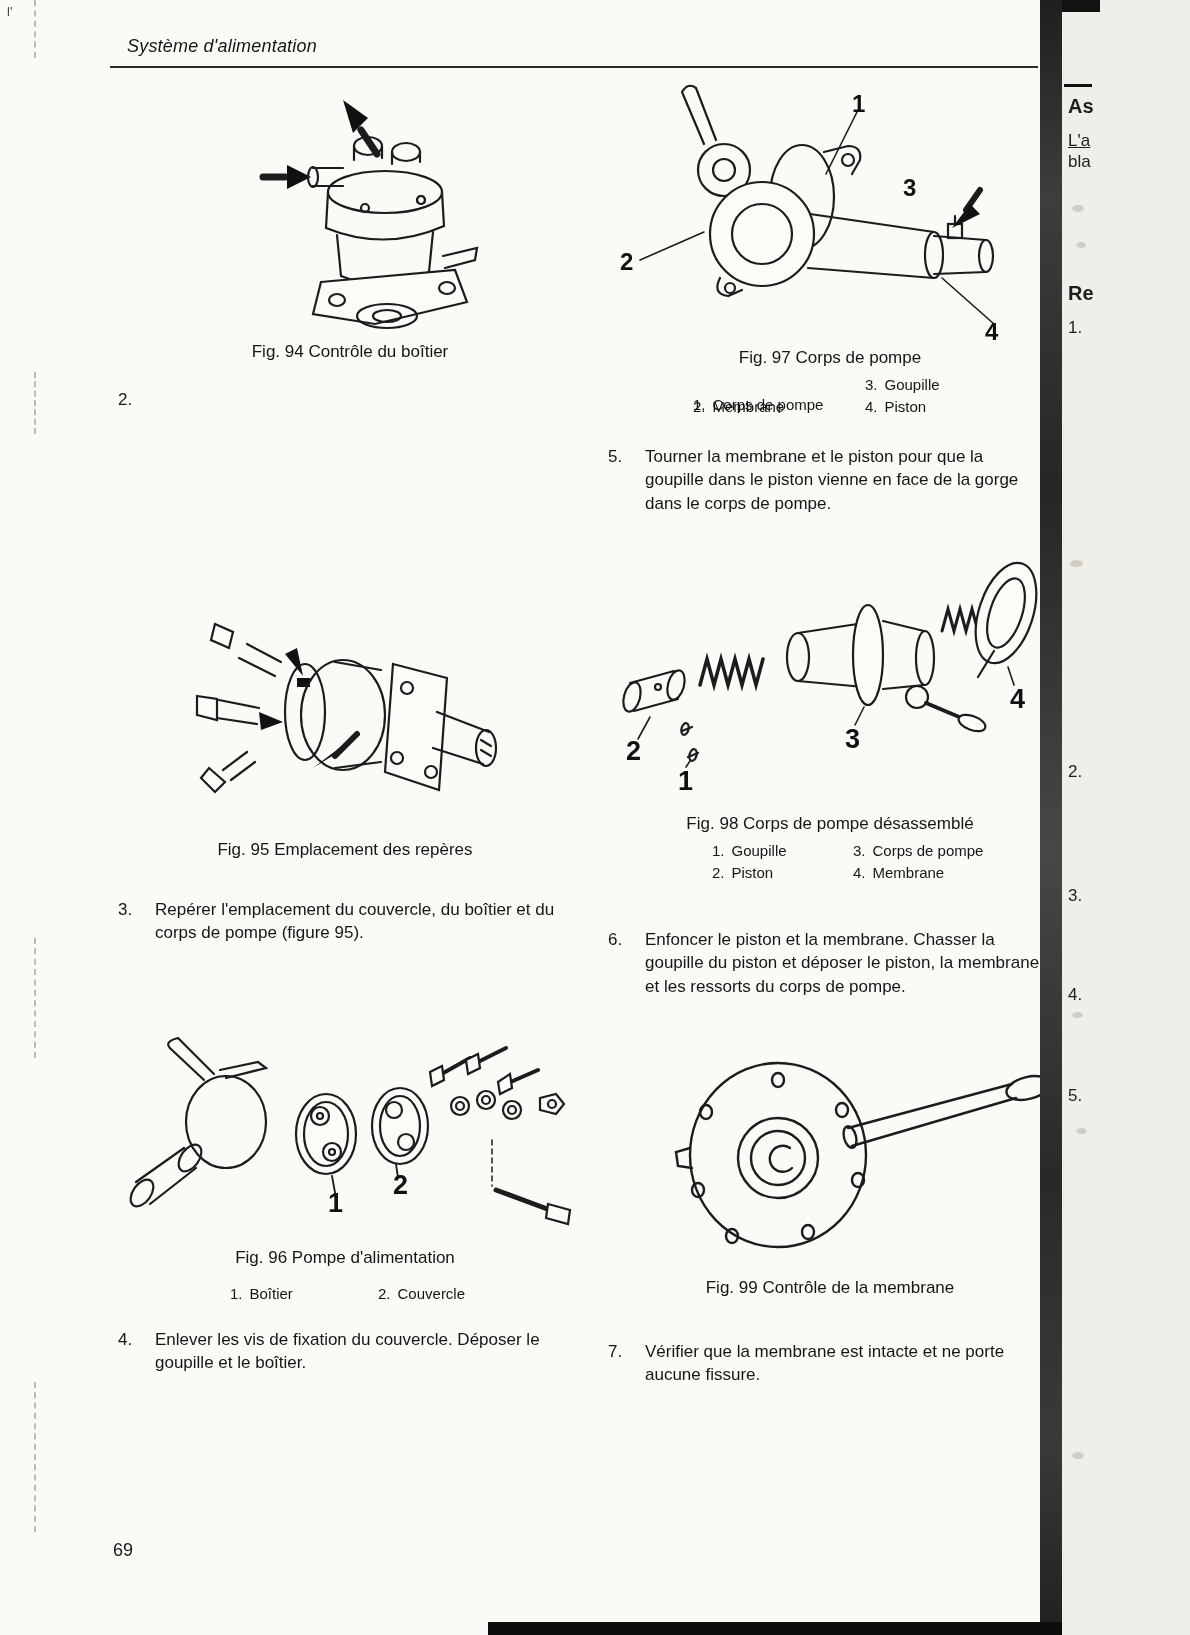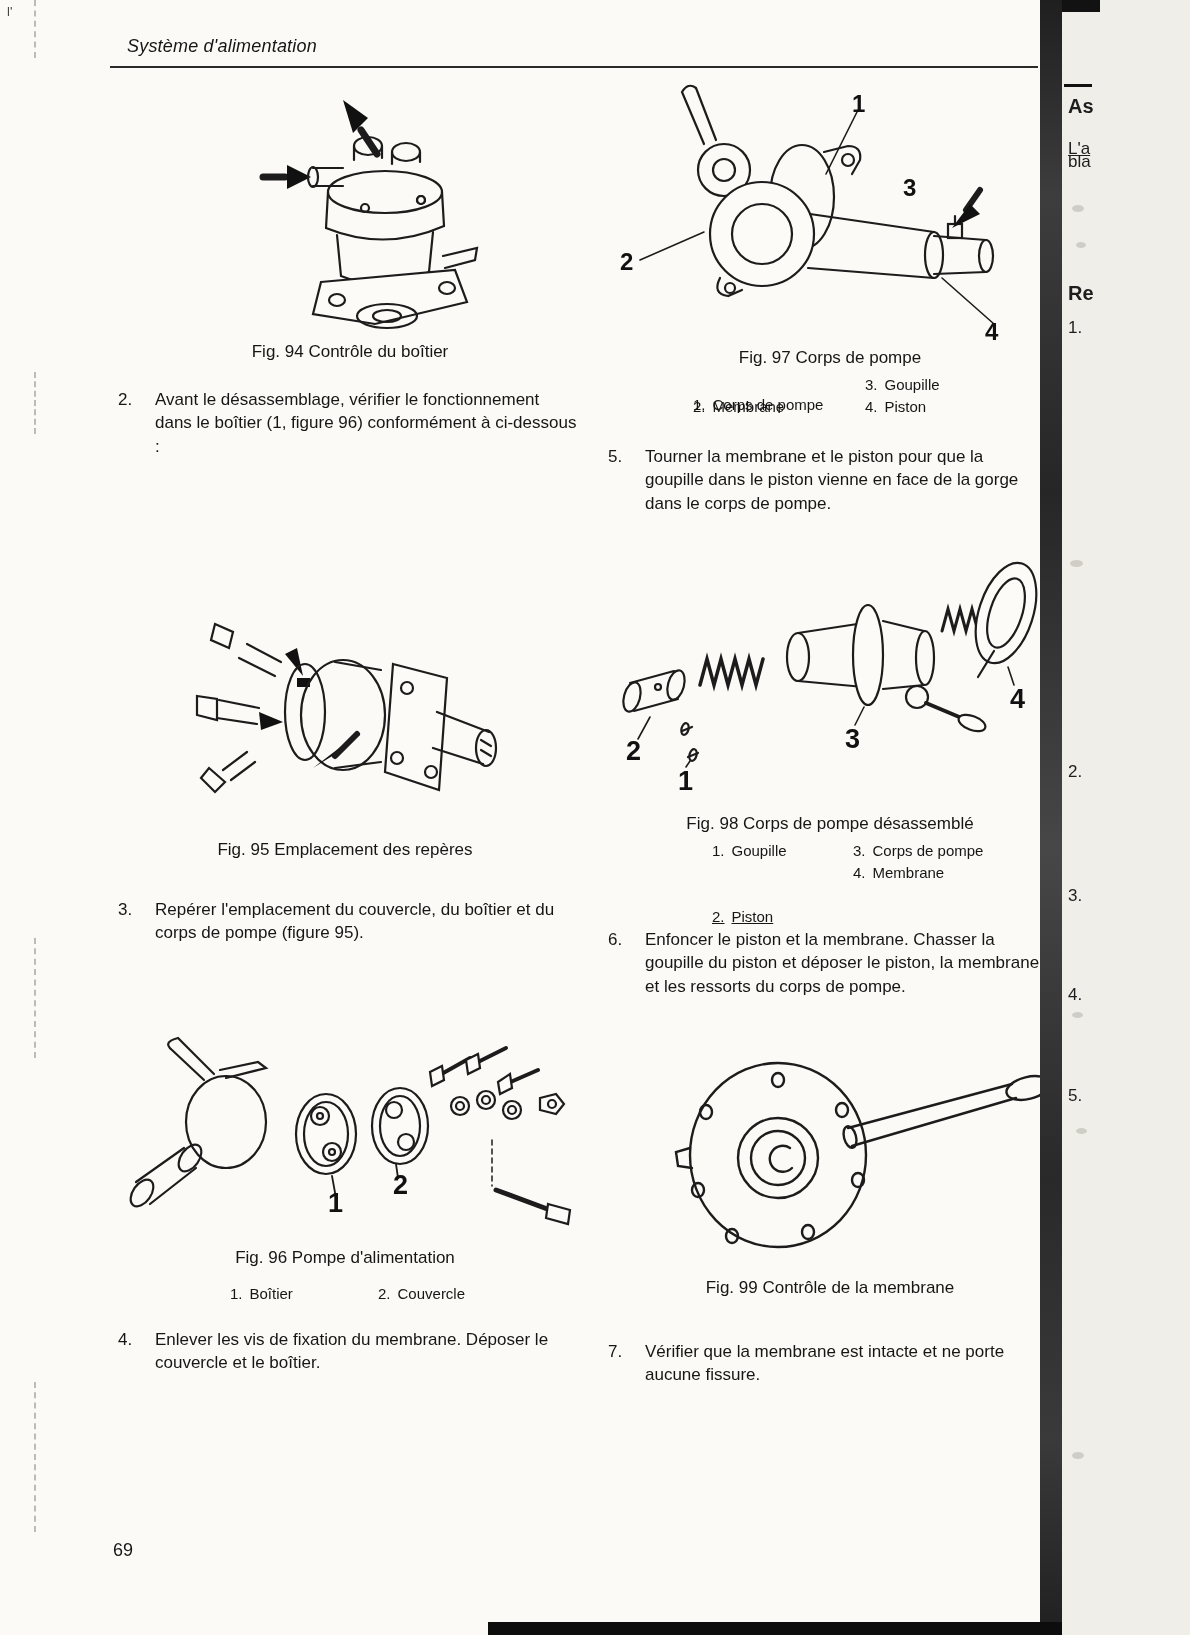--- a/index.html
+++ b/index.html
@@ -70,21 +70,20 @@
         <ellipse cx="162" cy="236" rx="14" ry="6"></ellipse>
         <path d="M218 176 L252 168 L250 180 L220 188"></path>
       </g>
     </svg>
   </div>
   <div class="abs caption" style="left:180px;top:342px;width:340px;">Fig. 94 Contrôle du boîtier</div>
 
   <div class="abs step" style="left:118px;top:388px;width:462px;">
     <div class="step-num">2.</div>
     <div class="step-body">
-      <div>Avant le désassemblage, vérifier le fonctionnement dans le boîtier (1, figure 96) conformément à ci-dessous :</div>
     </div>
   </div>
 
   <div class="abs" style="left:185px;top:600px;width:330px;height:235px;">
     <svg width="330" height="235" viewBox="0 0 330 235">
       <g stroke="#1c1c1c" stroke-width="2.2" fill="none" stroke-linecap="round">
         <path d="M62 44 L96 62 M54 58 L90 76"></path>
         <polygon points="30,24 48,32 44,48 26,40" fill="#fcfbf8"></polygon>
         <path d="M34 100 L74 108 M32 118 L72 124"></path>
         <polygon points="12,96 32,99 32,120 12,115" fill="#fcfbf8"></polygon>
@@ -158,21 +157,21 @@
   </div>
   <span class="callout big" style="left:328px;top:1188px;">1</span>
   <span class="callout big" style="left:393px;top:1170px;">2</span>
 
   <div class="abs caption" style="left:165px;top:1248px;width:360px;">Fig. 96 Pompe d'alimentation</div>
   <span class="leg" style="left:230px;top:1285px;"><b>1.</b><span>Boîtier</span></span>
   <span class="leg" style="left:378px;top:1285px;"><b>2.</b><span>Couvercle</span></span>
 
   <div class="abs step" style="left:118px;top:1328px;width:462px;">
     <div class="step-num">4.</div>
-    <div class="step-body">Enlever les vis de fixation du membrane. Déposer le couvercle et le boîtier.</div>
+    <div class="step-body">Enlever les vis de fixation du couvercle. Déposer le goupille et le boîtier.</div>
   </div>
 
   <div class="abs" style="left:612px;top:82px;width:430px;height:265px;">
     <svg width="430" height="265" viewBox="0 0 430 265">
       <g stroke="#1c1c1c" stroke-width="2.2" fill="none" stroke-linecap="round">
         <path d="M92 62 L70 10 M104 58 L84 6 M70 10 Q76 0 84 6"></path>
         <circle cx="112" cy="88" r="26"></circle>
         <circle cx="112" cy="88" r="11"></circle>
         <ellipse cx="190" cy="115" rx="32" ry="52"></ellipse>
         <path d="M212 70 L236 64 Q250 64 248 78 L240 92"></path>
@@ -242,21 +241,21 @@
     </svg>
   </div>
   <span class="callout big" style="left:626px;top:736px;">2</span>
   <span class="callout big" style="left:678px;top:766px;">1</span>
   <span class="callout big" style="left:845px;top:724px;">3</span>
   <span class="callout big" style="left:1010px;top:684px;">4</span>
 
   <div class="abs caption" style="left:640px;top:814px;width:380px;">Fig. 98 Corps de pompe désassemblé</div>
   <span class="leg" style="left:712px;top:842px;"><b>1.</b><span>Goupille</span></span>
   <span class="leg" style="left:853px;top:842px;"><b>3.</b><span>Corps de pompe</span></span>
-  <span class="leg" style="left:712px;top:908px;text-decoration:underline;"><b>2.</b><span>Piston</span></span>
+  <span class="leg" style="left:712px;top:864px;"><b>2.</b><span>Piston</span></span>
   <span class="leg" style="left:853px;top:864px;"><b>4.</b><span>Membrane</span></span>
 
   <div class="abs step" style="left:608px;top:928px;width:440px;">
     <div class="step-num">6.</div>
     <div class="step-body">Enfoncer le piston et la membrane. Chasser la goupille du piston et déposer le piston, la membrane et les ressorts du corps de pompe.</div>
   </div>
 
   <div class="abs" style="left:640px;top:1040px;width:420px;height:225px;">
     <svg width="420" height="225" viewBox="0 0 420 225">
       <g stroke="#1c1c1c" stroke-width="2.4" fill="none" stroke-linecap="round">
@@ -286,21 +285,21 @@
   </div>
 
   <div class="abs pgnum" style="left:113px;top:1540px;">69</div>
 
   <div class="abs" style="left:1062px;top:0;width:128px;height:1635px;background:#f0eee8;"></div>
   <div class="abs" style="left:1040px;top:0;width:22px;height:1635px;background:linear-gradient(180deg,#1f1f1f 0%,#3d3d3d 12%,#262626 30%,#474747 52%,#292929 72%,#3a3a3a 88%,#202020 100%);"></div>
   <div class="abs" style="left:1062px;top:0;width:38px;height:12px;background:#121212;"></div>
   <div class="abs" style="left:1064px;top:84px;width:28px;height:3px;background:#111;"></div>
 
   <span class="edge-text bold" style="left:1068px;top:95px;text-align:right;">As</span>
-  <span class="edge-text" style="left:1068px;top:139px;text-decoration:underline;">L'a</span>
+  <span class="edge-text" style="left:1068px;top:131px;text-decoration:underline;">L'a</span>
   <span class="edge-text" style="left:1068px;top:152px;">bla</span>
   <span class="edge-text bold" style="left:1068px;top:282px;">Re</span>
   <span class="edge-text" style="left:1068px;top:318px;">1.</span>
   <span class="edge-text" style="left:1068px;top:762px;">2.</span>
   <span class="edge-text" style="left:1068px;top:886px;">3.</span>
   <span class="edge-text" style="left:1068px;top:985px;">4.</span>
   <span class="edge-text" style="left:1068px;top:1086px;">5.</span>
 
   <div class="smudge" style="left:1072px;top:205px;width:12px;height:7px;"></div>
   <div class="smudge" style="left:1076px;top:242px;width:10px;height:6px;"></div>

